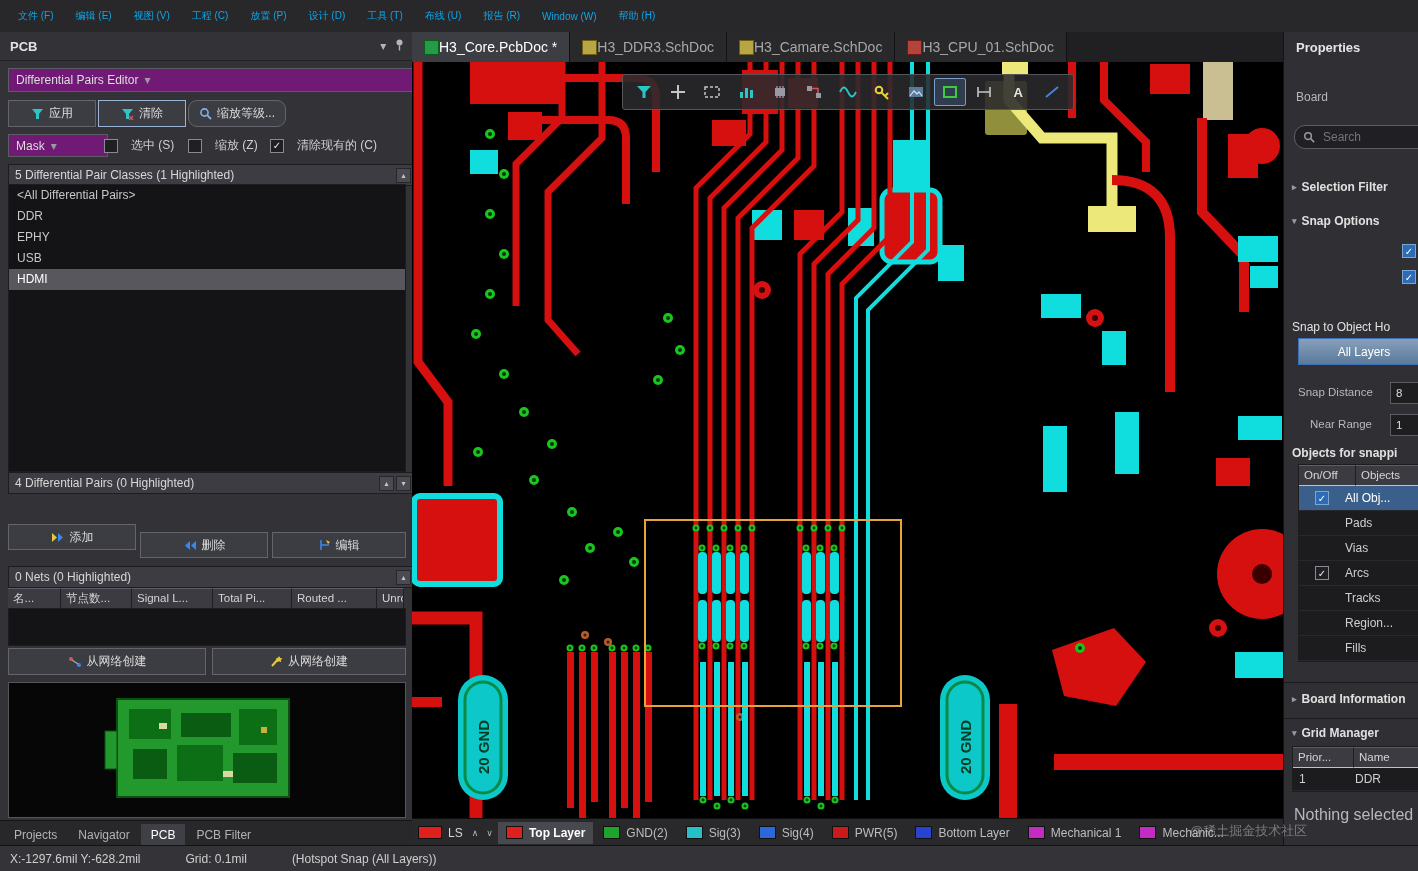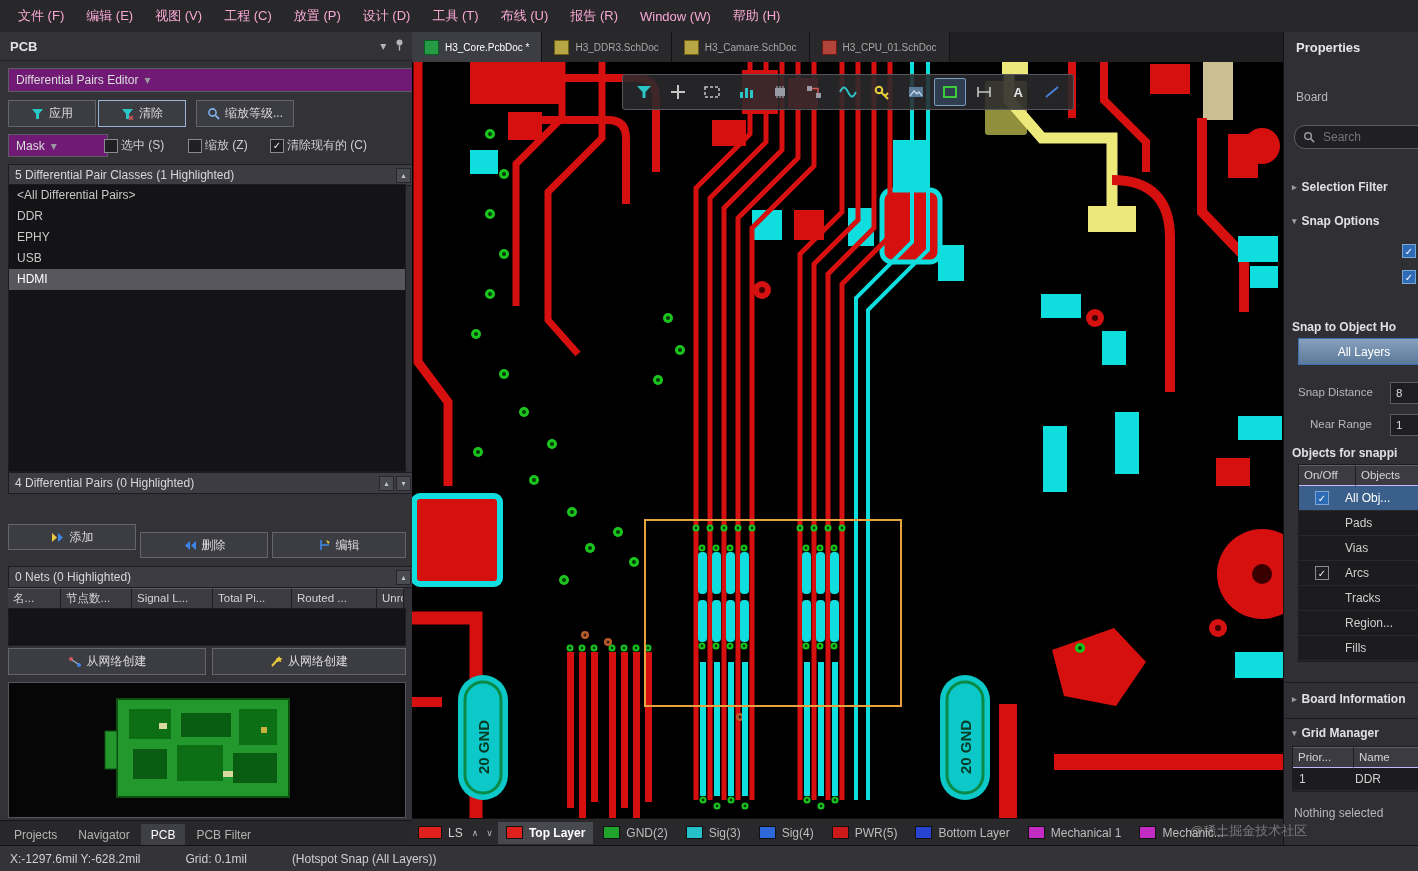--- a/index.html
+++ b/index.html
@@ -2,35 +2,35 @@
 <html><head>
 <meta charset="utf-8">
 <style>
   html,body{margin:0;padding:0;background:#1a1a1a;}
   #app{position:relative;width:1418px;height:871px;background:#2b2b2d;overflow:hidden;
        font-family:"Liberation Sans",sans-serif;font-size:12px;color:#ccc;user-select:none;}
   .abs{position:absolute;}
   
   #menubar{position:absolute;left:0;top:0;width:1418px;height:32px;background:#28282a;
            border-bottom:1px solid #141414;display:flex;align-items:center;padding:0 8px;gap:2px;}
-  .menu-item{padding:5px 10px;color:#f9a8d4;font-size:13px;border-radius:2px;cursor:default;}
+  .menu-item{padding:5px 10px;color:#0ea5e9;font-size:10px;border-radius:2px;cursor:default;}
   
   #left-panel{position:absolute;left:0;top:32px;width:412px;height:813px;background:#323237;
               border-right:1px solid #131313;}
   .ph{position:absolute;left:0;top:0;width:412px;height:28px;display:flex;align-items:center;
       padding:0 10px;background:#323237;border-bottom:1px solid #222;}
   .ph-title{font-weight:bold;color:#e2e2e2;font-size:13px;flex:1;}
   .ph-ic{color:#b5b5b5;margin-left:9px;font-size:12px;line-height:1;cursor:pointer;}
   .select{background:#701a75;border:1px solid #5c5c64;height:22px;display:flex;align-items:center;
           padding:0 7px;color:#ddd;}
   .select .dd{color:#9a9aa2;margin-left:6px;}
   .btn{background:#3c3c43;border:1px solid #64646c;display:flex;align-items:center;justify-content:center;
        gap:5px;color:#ddd;font-size:12px;cursor:pointer;}
   .btn.focus{border:1px solid #9ab4d8;}
-  .cbrow{display:flex;align-items:center;gap:3px;color:#d0d0d0;cursor:pointer;}
+  .cbrow{display:flex;align-items:center;gap:13px;color:#d0d0d0;cursor:pointer;}
   .cb{width:12px;height:12px;border:1px solid #8a8a92;background:#202024;display:inline-flex;
       align-items:center;justify-content:center;font-size:10px;color:#eee;flex:0 0 auto;}
   .hdr{background:#3c3c42;border:1px solid #1d1d20;color:#d8d8d8;display:flex;align-items:center;
        padding:0 6px;height:20px;font-size:12px;justify-content:space-between;}
   .scroll-btn{width:13px;height:13px;background:#4a4a52;border:1px solid #27272b;color:#c5c5c5;
               font-size:8px;display:inline-flex;align-items:center;justify-content:center;cursor:pointer;}
   .list{background:#141417;border:1px solid #1d1d20;overflow:hidden;}
   .lrow{height:21px;line-height:21px;padding:0 8px;color:#c8c8c8;white-space:nowrap;cursor:pointer;}
   .lrow.sel{background:#57575d;color:#fff;}
   .th{background:#3b3b41;border-top:1px solid #5e5e66;border-right:1px solid #1f1f22;
@@ -40,21 +40,21 @@
   .trow>div{padding:0 5px;white-space:nowrap;overflow:hidden;}
   .preview{background:#060606;border:1px solid #55555c;}
   .ltabs{position:absolute;left:0;top:788px;width:412px;height:25px;background:#28282b;
          border-top:1px solid #141414;display:flex;align-items:flex-end;padding:0 4px;gap:1px;}
   .ltab{padding:4px 10px;color:#b3b3b3;font-size:12px;cursor:pointer;}
   .ltab.active{background:#3f3f46;color:#fff;}
   
   #center{position:absolute;left:412px;top:32px;width:871px;height:813px;background:#000;}
   #doc-tabs{position:absolute;left:0;top:0;width:871px;height:30px;background:#202022;display:flex;
             align-items:stretch;border-bottom:1px solid #0c0c0c;}
-  .dtab{display:flex;align-items:center;gap:6px;padding:0 12px;color:#a8a8a8;font-size:10px;
+  .dtab{display:flex;align-items:center;padding:0 12px;color:#a8a8a8;font-size:14px;
         background:#29292c;border-right:1px solid #121214;cursor:pointer;white-space:nowrap;}
   .dtab.active{background:#3d3d44;color:#fff;}
   .dticon{width:13px;height:13px;display:inline-block;flex:0 0 auto;}
   .ic-pcb{background:#249b44;border:1px solid #0c5c22;}
   .ic-sch{background:#b8a544;border:1px solid #6e5f14;}
   .ic-sch-red{background:#b2443a;border:1px solid #6e1a12;}
   #canvas-wrap{position:absolute;left:0;top:30px;width:871px;height:756px;overflow:hidden;background:#000;}
   #fl-toolbar{position:absolute;left:210px;top:12px;display:flex;gap:2px;padding:3px 5px;
               background:rgba(42,42,46,0.88);border:1px solid #55555c;border-radius:3px;}
   .tbtn{width:30px;height:26px;display:flex;align-items:center;justify-content:center;border:1px solid transparent;
@@ -135,21 +135,21 @@
         </svg>
       <span>应用</span>
     </div>
     <div class="btn focus abs" style="left:98px;top:68px;width:86px;height:25px;">
       <svg width="13" height="12" viewBox="0 0 13 12">
           <path d="M1,1 H12 L8,6 V11 H5 V6 Z" fill="#2bc5c5"></path>
           <path d="M8,8 L12,12 M12,8 L8,12" stroke="#d65555" stroke-width="1.4"></path>
         </svg>
       <span>清除</span>
     </div>
-    <div class="btn abs" style="left:196px;top:68px;width:96px;height:25px;">
+    <div class="btn abs" style="left:188px;top:68px;width:96px;height:25px;border-radius:9px;">
       <svg width="13" height="13" viewBox="0 0 13 13">
           <circle cx="5.5" cy="5.5" r="3.6" fill="none" stroke="#7fb2e8" stroke-width="1.6"></circle>
           <line x1="8.4" y1="8.4" x2="12" y2="12" stroke="#7fb2e8" stroke-width="1.8"></line>
         </svg>
       <span>缩放等级...</span>
     </div>
 
     <div class="select abs" style="left:8px;top:102px;width:84px;height:21px;">
       <span>Mask</span>
       <span class="dd">▾</span>
@@ -619,21 +619,21 @@
       <span class="arr">▸</span>
       <span>Selection Filter</span>
     </div>
     <div class="abs rp-sec" style="left:8px;top:182px;">
       <span class="arr">▾</span>
       <span>Snap Options</span>
     </div>
     <span class="cb cb-blue abs" style="left:118px;top:212px;">✓</span>
     <span class="cb cb-blue abs" style="left:118px;top:238px;">✓</span>
 
-    <div class="abs" style="left:8px;top:288px;font-weight:bold;color:#e0e0e0;white-space:nowrap;">Snap to Object Ho</div>
+    <div class="abs" style="left:8px;top:288px;font-weight:normal;color:#e0e0e0;white-space:nowrap;">Snap to Object Ho</div>
 
     <div class="abs" style="left:14px;top:306px;width:130px;height:25px;background:linear-gradient(#87a0bc,#5b7a99);border:1px solid #3f6fb5;color:#fff;display:flex;align-items:center;justify-content:center;font-size:12px;cursor:pointer;">
       <span>All Layers</span>
     </div>
 
     <div class="abs rp-label" style="left:14px;top:354px;">Snap Distance</div>
     <div class="rp-field abs" style="left:106px;top:350px;width:60px;">
       <span>8</span>
     </div>
     <div class="abs rp-label" style="left:26px;top:386px;">Near Range</div>
@@ -695,21 +695,21 @@
     <div class="ptable" style="left:8px;top:714px;width:135px;">
       <div style="display:flex;">
         <div class="th" style="width:50px;">Prior...</div>
         <div class="th" style="flex:1;">Name</div>
       </div>
       <div class="prow" style="height:22px;">
         <span style="width:50px;padding:0 6px;">1</span>
         <span>DDR</span>
       </div>
     </div>
-    <div class="abs rp-label" style="left:10px;top:774px;font-size:12px;">Nothing selected</div>
+    <div class="abs rp-label" style="left:10px;top:774px;font-size:16px;">Nothing selected</div>
   </div>
 
   <div id="status-bar">
     <span>X:-1297.6mil Y:-628.2mil</span>
     <span>Grid: 0.1mil</span>
     <span>(Hotspot Snap (All Layers))</span>
   </div>
 
   <div id="watermark">@稀土掘金技术社区</div>
 </div>

